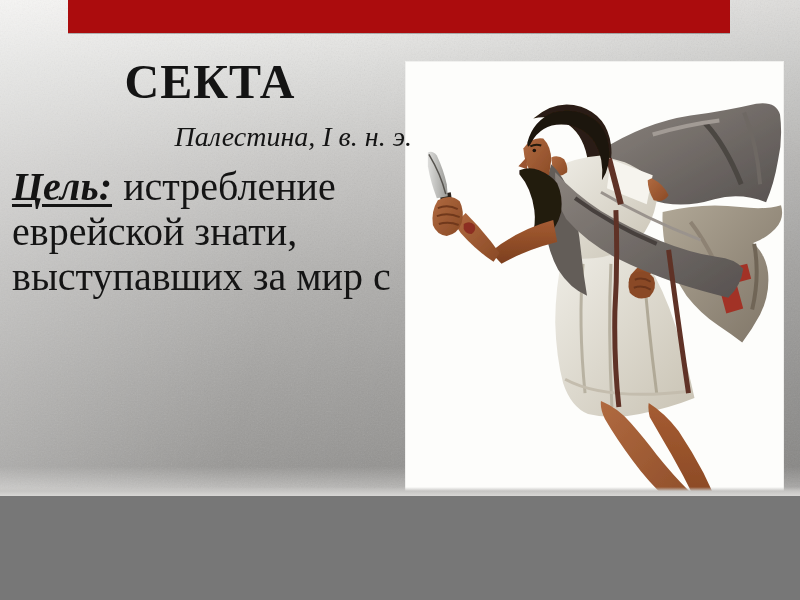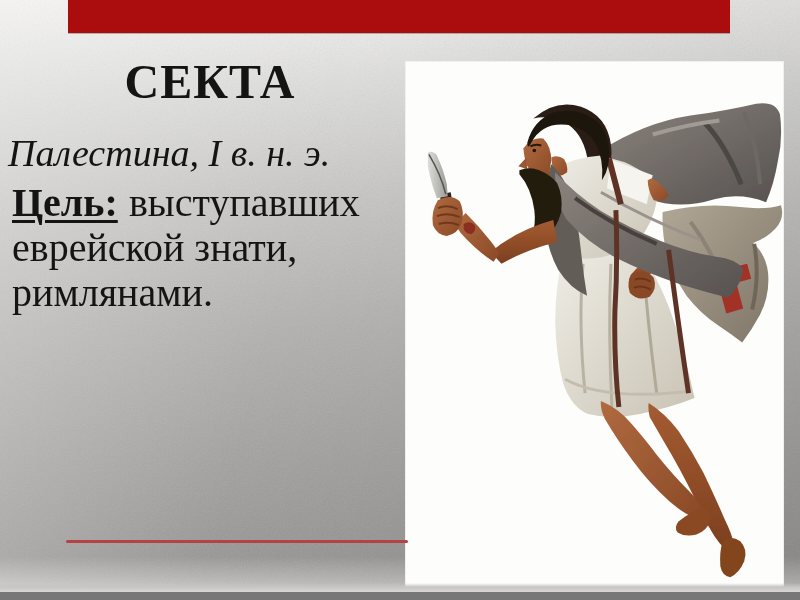--- a/index.html
+++ b/index.html
@@ -1,38 +1,38 @@
 <!DOCTYPE html>
 <html style="--accent: #ab0c0d; --divider: #b34345; --ink: #141414; --photo-bg: #fdfdfb;"><head>
 <meta charset="utf-8">
 <style>
   html,body{margin:0;padding:0;background:#777;}
   .stage{
-    position:relative;width:800px;height:592px;overflow:hidden;
+    position:relative;width:800px;height:496px;overflow:hidden;
     background:linear-gradient(180deg,#f2f1ef 0%,#dededc 14%,#c8c7c5 33%,#b3b2b0 55%,#a2a19f 78%,#989795 94%,#cbcac8 100%);
     font-family:"Liberation Serif","DejaVu Serif",serif;
   }
   .sheen{position:absolute;inset:0;z-index:1;pointer-events:none;
     background:linear-gradient(105deg,rgba(255,255,255,.30) 0%,rgba(255,255,255,0) 38%,rgba(0,0,0,.10) 100%);}
   .grain{position:absolute;inset:0;z-index:1;opacity:.16;pointer-events:none;}
   .accent-bar{position:absolute;left:68px;top:0;width:662px;height:33px;z-index:4;
     background:var(--accent,#ab0c0d);box-shadow:0 1px 0 rgba(0,0,0,.25);}
   .divider{position:absolute;left:66px;top:540px;width:342px;height:3px;z-index:3;
     background:var(--divider,#b34345);border-radius:2px;}
   .bottom-strip{position:absolute;left:0;bottom:0;width:800px;height:9px;z-index:5;
     background:linear-gradient(180deg,rgba(170,169,167,0) 0%,#c6c5c3 45%,#d8d7d5 100%);}
   .photo{position:absolute;left:405px;top:61px;width:379px;height:526px;z-index:2;
     background:var(--photo-bg,#fdfdfb);border:1px solid rgba(0,0,0,.05);box-sizing:border-box;}
   .photo svg{display:block;width:100%;height:100%;}
   .text-col{position:absolute;left:8px;top:54px;width:404px;z-index:3;color:var(--ink,#141414);}
   .title{font-size:48px;line-height:56px;font-weight:700;text-align:center;letter-spacing:1px;}
-  .subtitle{font-size:38px;line-height:50px;font-style:italic;text-align:left;margin-top:18px;}
+  .subtitle{font-size:28px;line-height:50px;font-style:italic;text-align:right;margin-top:2px;}
   .body{margin-top:2px;font-size:40px;line-height:45px;padding-left:4px;}
   .lbl{font-weight:700;text-decoration:underline;text-decoration-thickness:3px;text-underline-offset:4px;}
-  .lbl.it{}
+  .lbl.it{font-style:italic;}
   .rest{margin-left:.28em;}
 </style>
 </head>
 <body>
 
 <div class="stage">
 
   <svg class="grain" width="800" height="600" aria-hidden="true">
     <filter id="gr">
         <feTurbulence type="fractalNoise" baseFrequency="0.7" numOctaves="2" stitchTiles="stitch"></feTurbulence>
@@ -43,23 +43,23 @@
   <div class="sheen"></div>
 
   <div class="accent-bar"></div>
 
   <div class="text-col">
     <div class="title">
       <div>СЕКТА</div>
     </div>
     <div class="subtitle">Палестина, I в. н. э.</div>
     <div class="body">
-      <div><span class="lbl it">Цель:</span><span class="rest">выступавших</span></div>
+      <div><span class="lbl it">Цель:</span><span class="rest">истребление</span></div>
       <div>еврейской знати,</div>
-      <div>римлянами.</div>
+      <div>выступавших за мир с</div>
     </div>
   </div>
 
   <div class="divider"></div>
 
   <div class="photo">
     <svg viewBox="0 0 379 525" aria-hidden="true">
       <defs>
         <linearGradient id="skin" x1="0" y1="0" x2="1" y2="1">
           <stop offset="0" stop-color="#b06a40"></stop>

